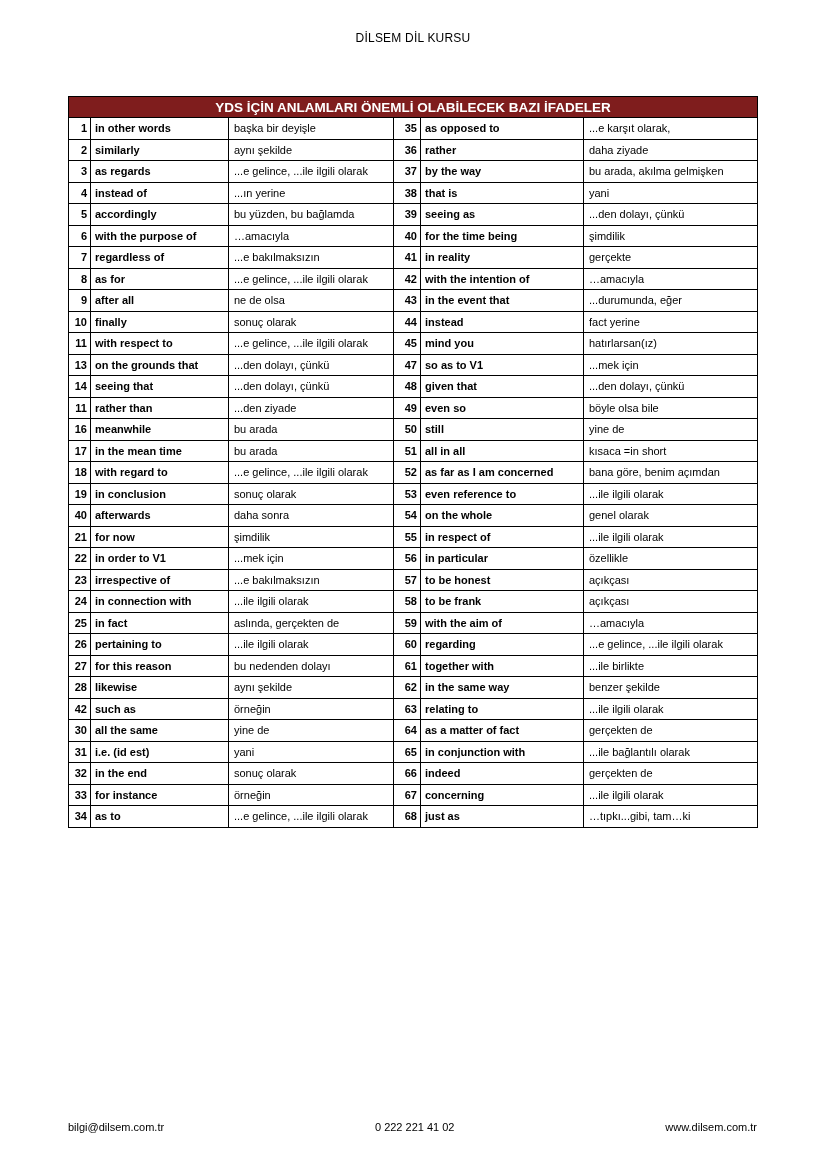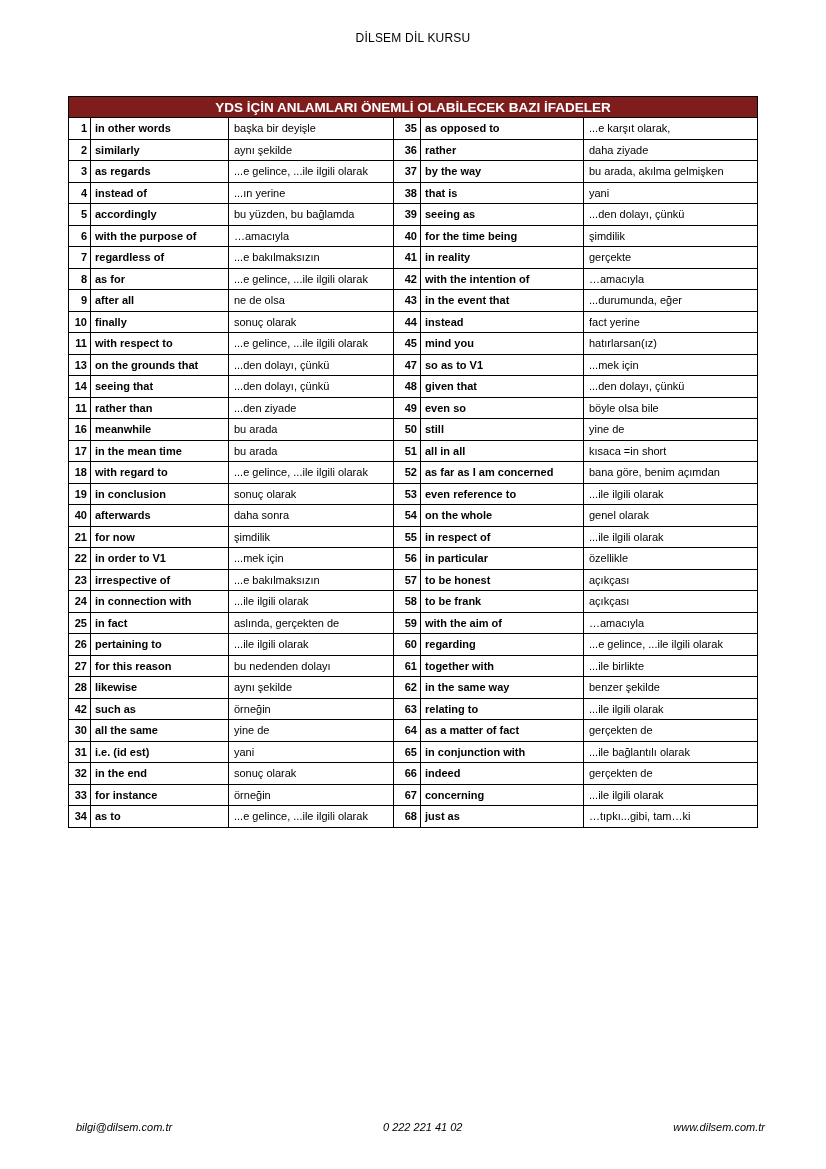--- a/index.html
+++ b/index.html
@@ -61,28 +61,27 @@
     text-align: left;
     padding-left: 4px;
   }
   .vocab-table td.tur {
     font-weight: normal;
     text-align: left;
     padding-left: 5px;
   }
   .footer {
     position: absolute;
-    left: 76px;
+    left: 68px;
     top: 1121px;
     width: 689px;
     display: flex;
     justify-content: space-between;
     font-size: 11px;
     color: #000000;
-    font-style: italic;
   }
   .footer .center { text-align: left; }
 </style>
 </head>
 <body>
 
 <div class="page">
 
   <div class="doc-title">DİLSEM DİL KURSU</div>
 

